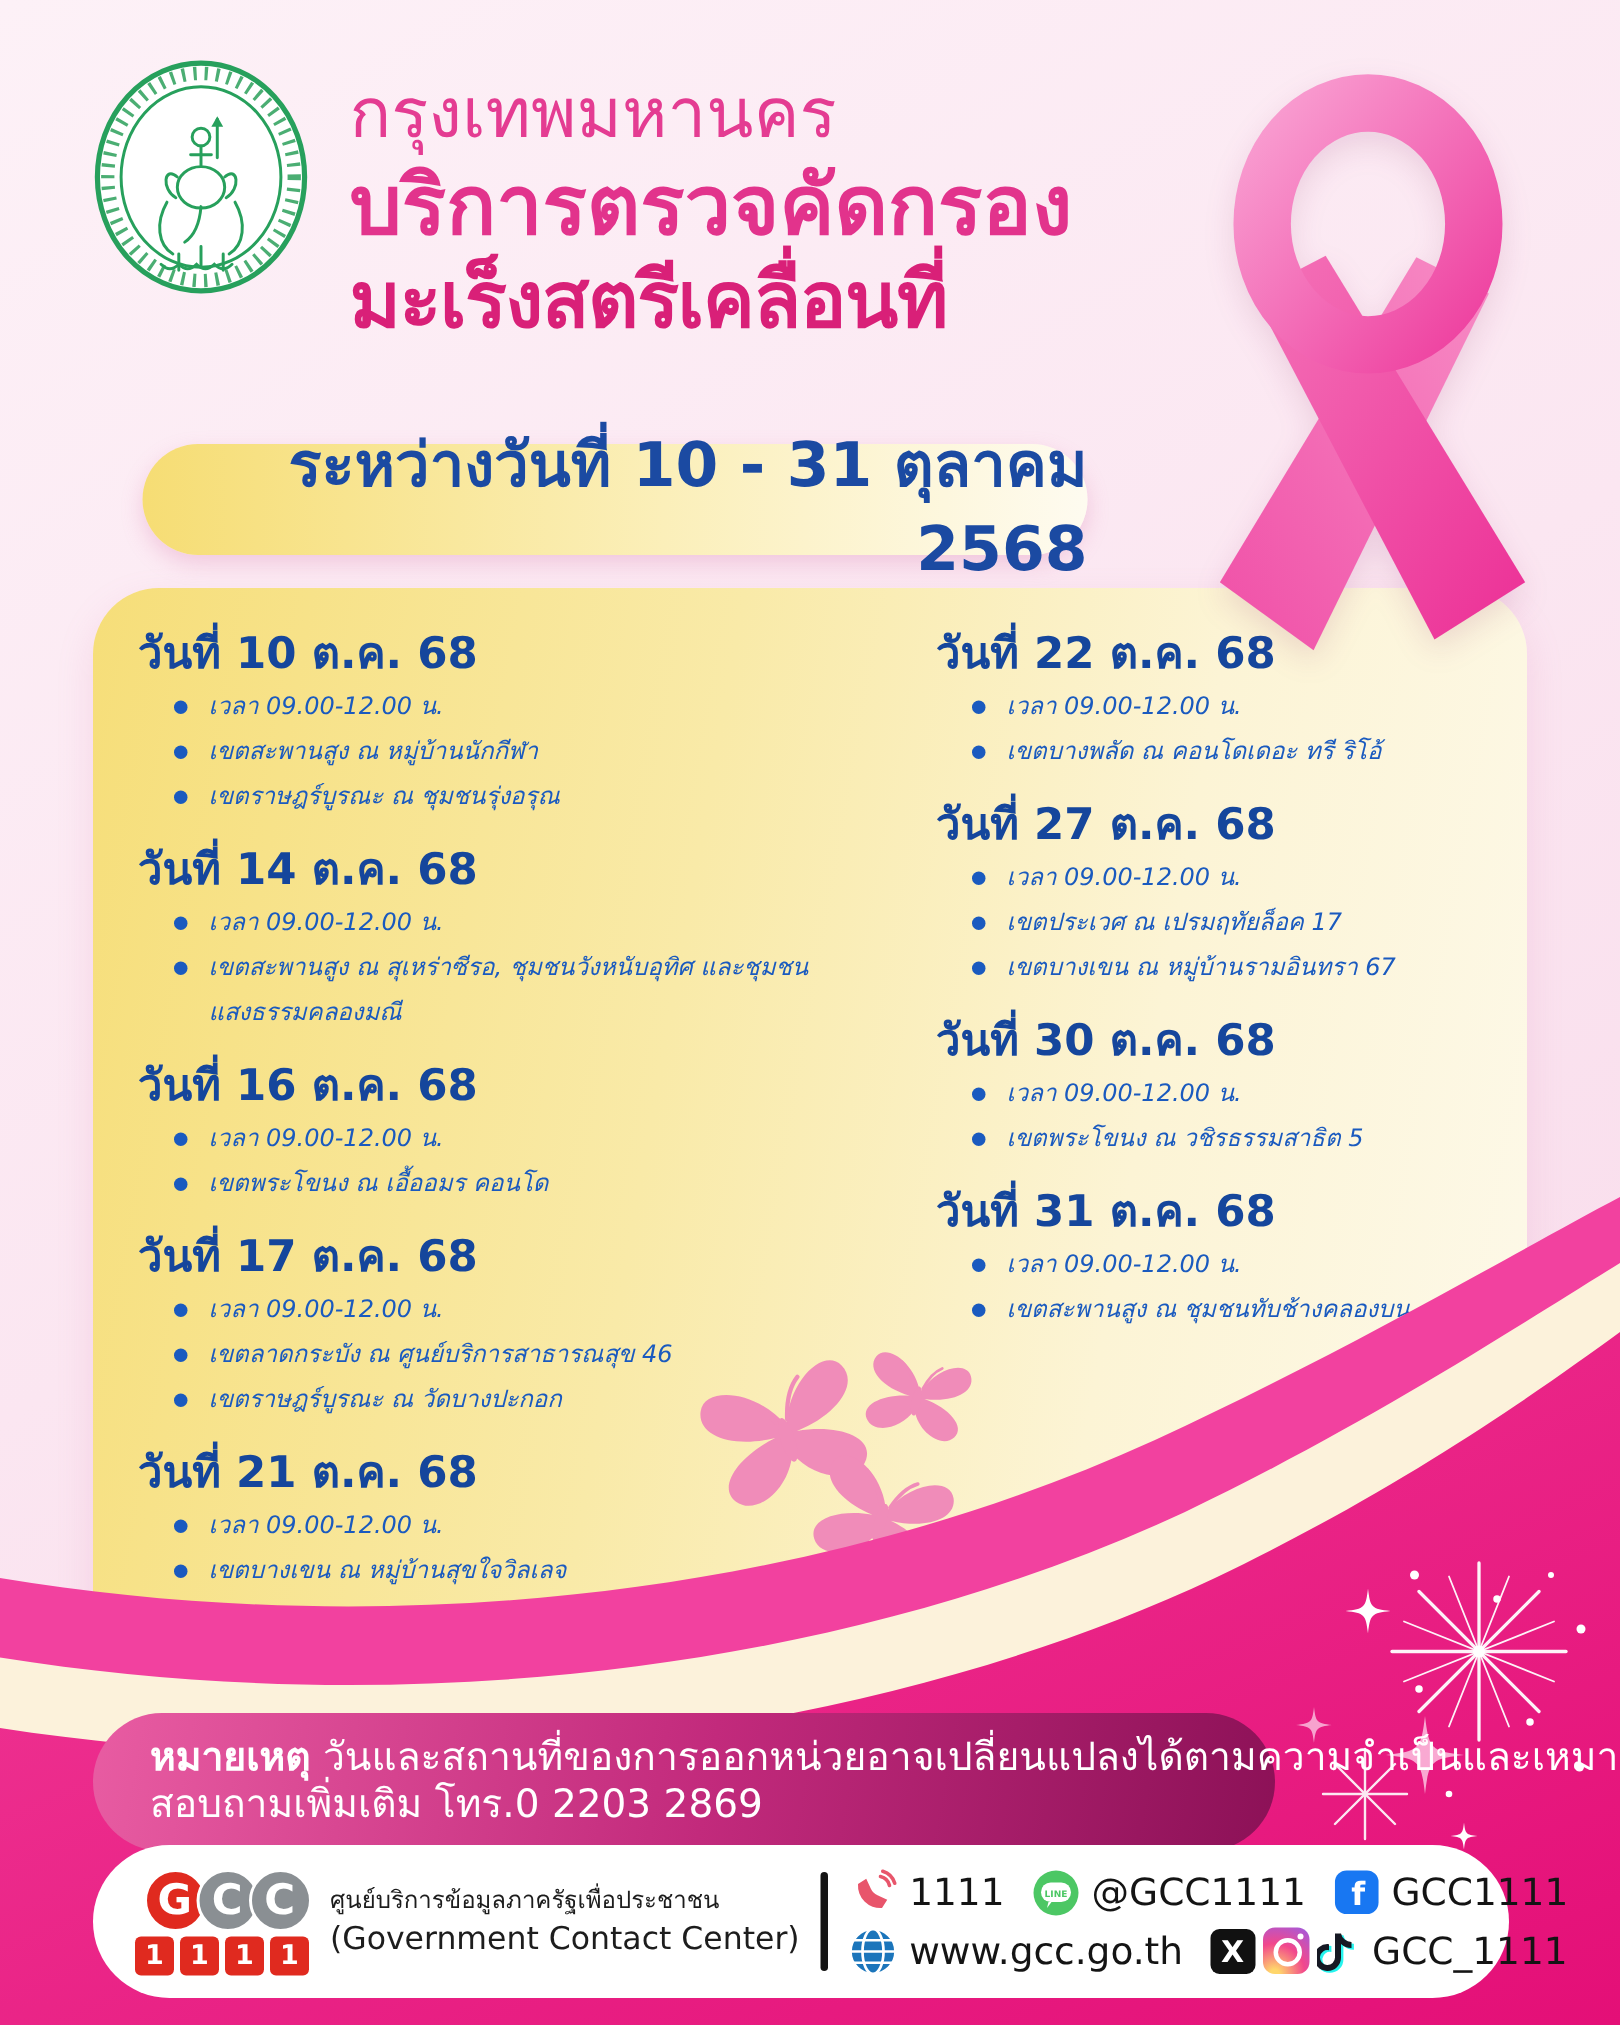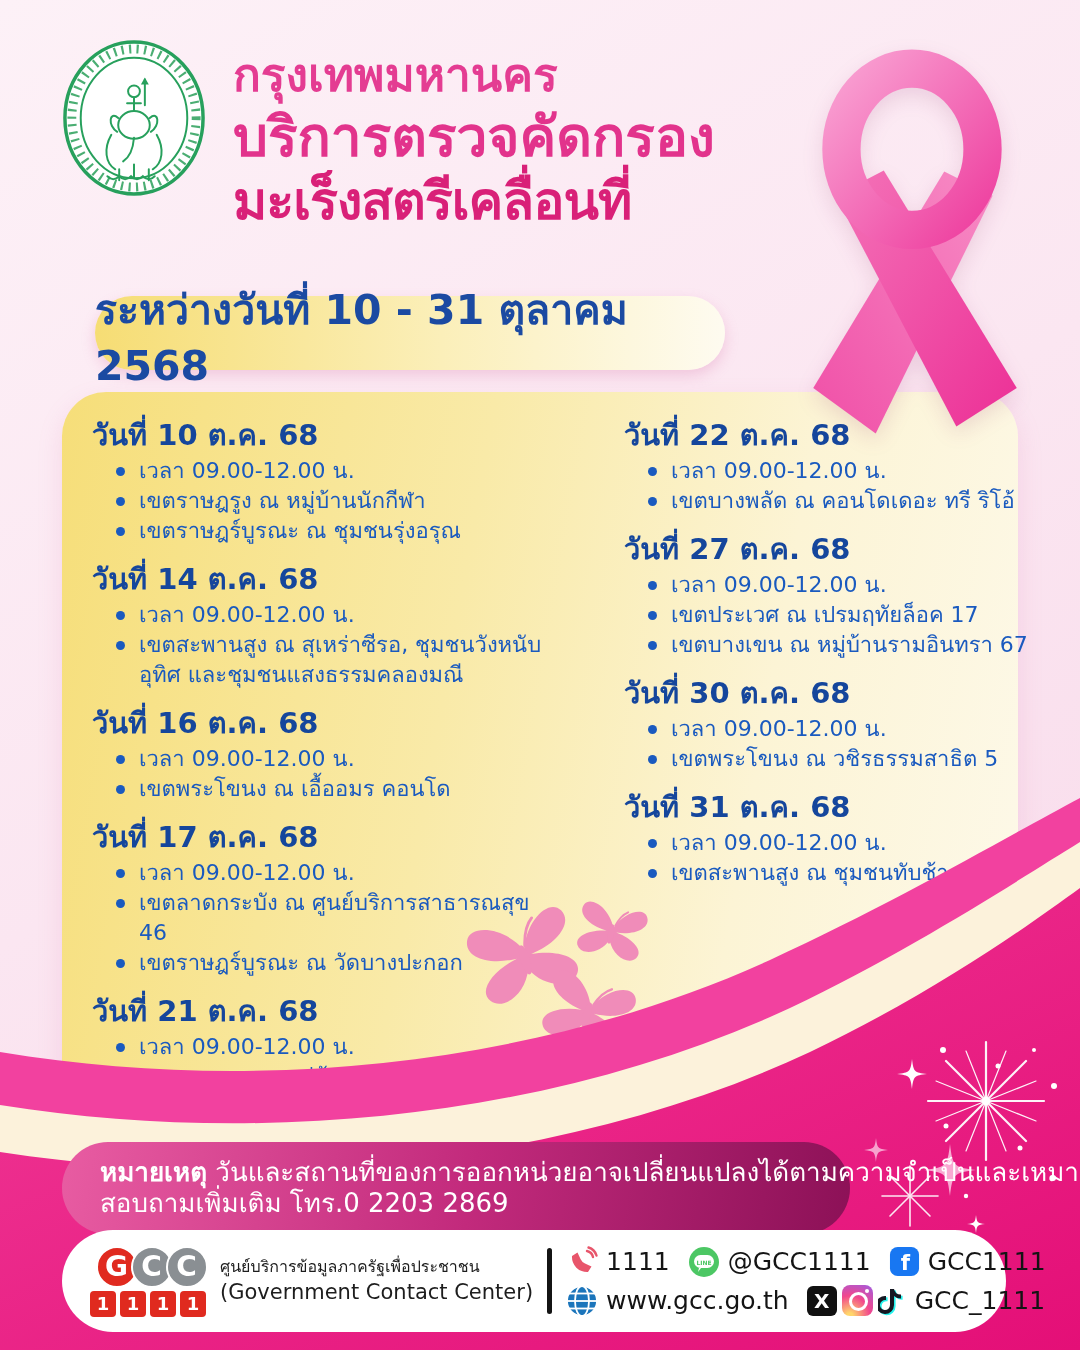--- a/index.html
+++ b/index.html
@@ -4,44 +4,45 @@
 <style>
   html,body{margin:0;padding:0;background:#eee;}
   .poster{
     position:relative;width:1080px;height:1350px;overflow:hidden;
     background:linear-gradient(150deg,#FDF1F7 0%,#FBE6F1 48%,#F8D8E9 100%);
     font-family:"DejaVu Sans","Liberation Sans",sans-serif;
   }
   
   .seal{position:absolute;left:60px;top:38px;width:148px;height:160px;}
   .title-block{position:absolute;left:233px;top:52px;line-height:1;}
-  .title-l1{font-size:46px;font-weight:700;color:#E43C92;}
+  .title-l1{font-size:46px;font-weight:400;color:#E43C92;}
   .title-l2{font-size:55px;font-weight:800;color:#E2338C;margin-top:12px;}
   .title-l3{font-size:52px;font-weight:800;color:#D92078;margin-top:10px;letter-spacing:-1px;}
   .date-pill{
     position:absolute;left:95px;top:296px;width:630px;height:74px;border-radius:40px;
     background:linear-gradient(90deg,#F6DD74 0%,#FBEFB9 55%,#FEFBF0 100%);
     display:flex;align-items:center;justify-content:center;
     color:#1B4AA2;font-size:41px;font-weight:800;
     box-shadow:0 6px 14px rgba(214,110,165,.28);
+    text-align:right;
   }
   
   .ribbon{position:absolute;left:783px;top:30px;width:262px;height:424px;filter:drop-shadow(0 8px 10px rgba(120,20,80,.12));}
   
   .card{
     position:absolute;left:62px;top:392px;width:956px;height:748px;border-radius:44px;
     background:linear-gradient(100deg,#F6DE79 0%,#F9EAA8 40%,#FCF4D5 70%,#FDF9EA 100%);
     box-shadow:0 10px 24px rgba(216,120,170,.18);
   }
   .col{position:absolute;top:26px;}
   .col-left{left:30px;width:460px;}
   .col-right{left:526px;width:420px;margin-left:36px;}
   .sec{margin-bottom:16px;}
   .sec-date{color:#15469C;font-size:29px;font-weight:800;line-height:34px;margin-bottom:4px;}
-  .item{display:flex;color:#1A5ABF;font-size:22px;line-height:30px;}
+  .item{display:flex;color:#1A5ABF;font-size:16px;line-height:30px;font-style:italic;}
   .dot{flex:0 0 9px;width:9px;height:9px;border-radius:50%;background:#1A5ABF;margin:11px 14px 0 24px;}
   
   .butterflies{position:absolute;left:430px;top:878px;width:300px;height:195px;color:#F08CB9;}
   .waves{position:absolute;left:0;top:780px;width:1080px;height:570px;pointer-events:none;}
   .sparkles{position:absolute;left:848px;top:1028px;width:232px;height:215px;pointer-events:none;}
   
   .note-pill{
     position:absolute;left:62px;top:1142px;width:788px;height:92px;border-radius:46px;
     background:linear-gradient(100deg,#E85CA2 0%,#C22A7C 52%,#8C1157 100%);
     color:#fff;padding:15px 38px;box-sizing:border-box;
@@ -116,21 +117,21 @@
   <div class="card">
     <div class="col col-left">
       <div class="sec">
         <div class="sec-date">วันที่ 10 ต.ค. 68</div>
         <div class="item">
             <span class="dot"></span>
             <span>เวลา 09.00-12.00 น.</span>
           </div>
         <div class="item">
             <span class="dot"></span>
-            <span>เขตราษฎรูง ณ หมู่บ้านนักกีฬา</span>
+            <span>เขตสะพานสูง ณ หมู่บ้านนักกีฬา</span>
           </div>
         <div class="item">
             <span class="dot"></span>
             <span>เขตราษฎร์บูรณะ ณ ชุมชนรุ่งอรุณ</span>
           </div>
       </div>
       <div class="sec">
         <div class="sec-date">วันที่ 14 ต.ค. 68</div>
         <div class="item">
             <span class="dot"></span>

